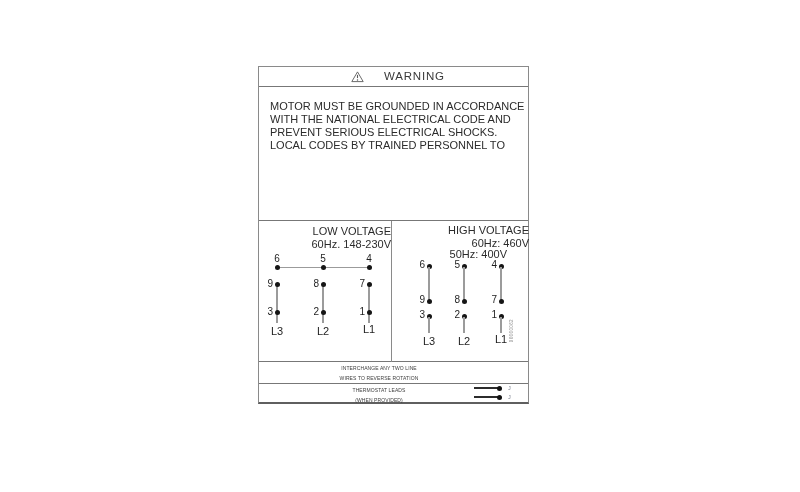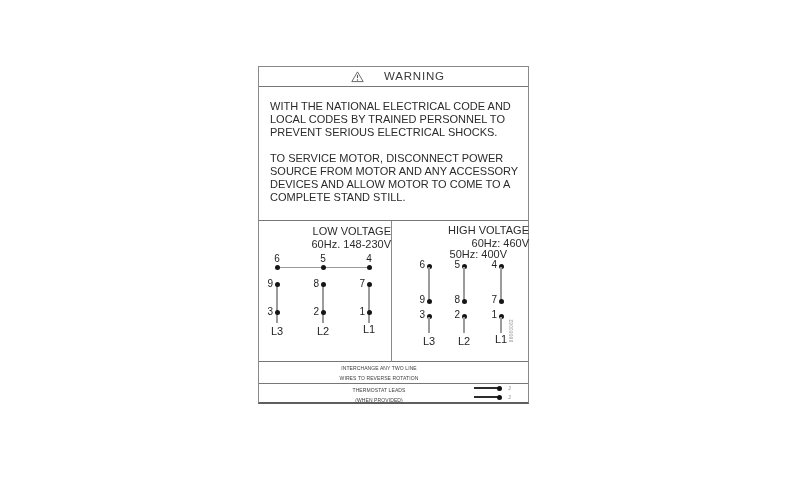--- a/index.html
+++ b/index.html
@@ -57,29 +57,24 @@
       <svg class="tri" width="13" height="12" viewBox="0 0 13 12">
         <path d="M6.5 0.9 L12.2 10.6 H0.8 Z" fill="none" stroke="#5a5a5a" stroke-width="0.9" stroke-linejoin="round"></path>
         <line x1="6.5" y1="3.9" x2="6.5" y2="7.1" stroke="#5a5a5a" stroke-width="1.1"></line>
         <circle cx="6.5" cy="8.9" r="0.75" fill="#5a5a5a"></circle>
       </svg>
       <span class="title">WARNING</span>
     </div>
 
     <div class="warntext">
       <div class="para">
+        <div>MOTOR MUST BE GROUNDED IN ACCORDANCE</div>
         <div>WITH THE NATIONAL ELECTRICAL CODE AND</div>
+        <div>PREVENT SERIOUS ELECTRICAL SHOCKS.</div>
         <div>LOCAL CODES BY TRAINED PERSONNEL TO</div>
-        <div>PREVENT SERIOUS ELECTRICAL SHOCKS.</div>
-      </div>
-      <div class="para p2">
-        <div>TO SERVICE MOTOR, DISCONNECT POWER</div>
-        <div>SOURCE FROM MOTOR AND ANY ACCESSORY</div>
-        <div>DEVICES AND ALLOW MOTOR TO COME TO A</div>
-        <div>COMPLETE STAND STILL.</div>
       </div>
     </div>
 
     <div class="diagrams"></div>
     <div class="vdiv"></div>
 
     <div class="dg-title" style="left:0;top:158px;width:132px;">LOW VOLTAGE</div>
     <div class="dg-title" style="left:0;top:171px;width:132px;">60Hz. 148-230V</div>
 
     <div class="hline" style="left:18px;top:200px;width:93px;"></div>

